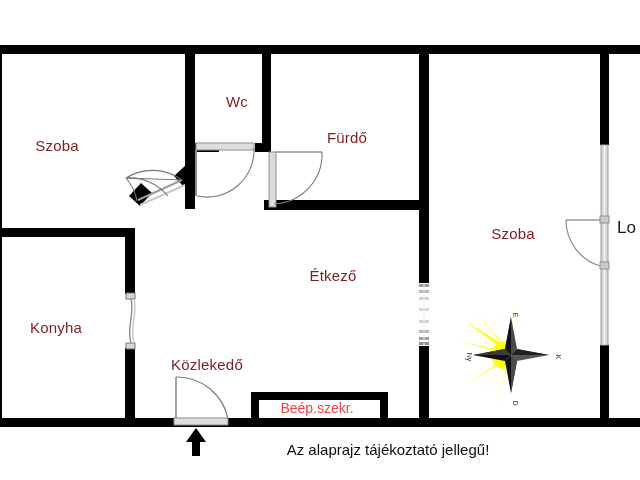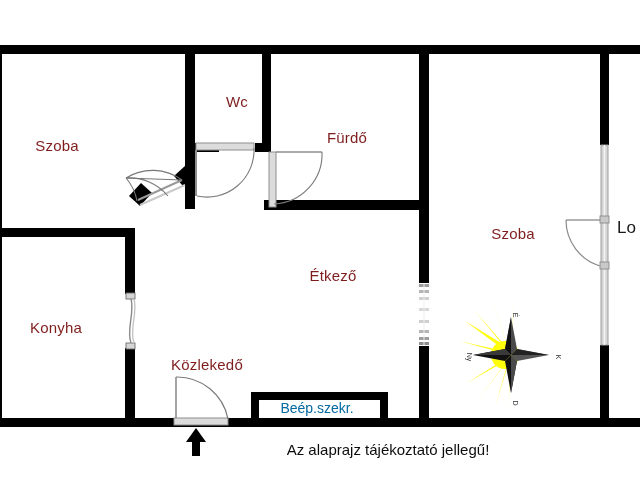--- a/index.html
+++ b/index.html
@@ -6,21 +6,21 @@
   body{width:640px;height:480px;overflow:hidden;
        font-family:"Liberation Sans","DejaVu Sans",sans-serif;}
   #plan{position:relative;width:640px;height:480px;background:#ffffff;}
   .wall{position:absolute;background:#000000;}
   .room-label{position:absolute;color:#7f1d1d;font-size:15px;white-space:nowrap;
               transform:translate(-50%,-50%);letter-spacing:.2px;}
   .svg-layer{position:absolute;left:0;top:0;width:640px;height:480px;}
   .note{position:absolute;font-size:15px;color:#0d0d0d;white-space:nowrap;
         transform:translateX(-50%);font-weight:400;}
   .cutlabel{position:absolute;font-size:17px;color:#1a1a1a;white-space:nowrap;}
-  .cab-label{position:absolute;font-size:14px;color:#0369a1;white-space:nowrap;
+  .cab-label{position:absolute;font-size:14px;color:#ef4444;white-space:nowrap;
              transform:translate(-50%,-50%);}
 </style>
 </head>
 <body>
 
 <div id="plan">
 
   <div class="wall" style="left:0px;top:45px;width:640px;height:9px;"></div>
 
   <div class="wall" style="left:0px;top:418px;width:640px;height:9px;"></div>

